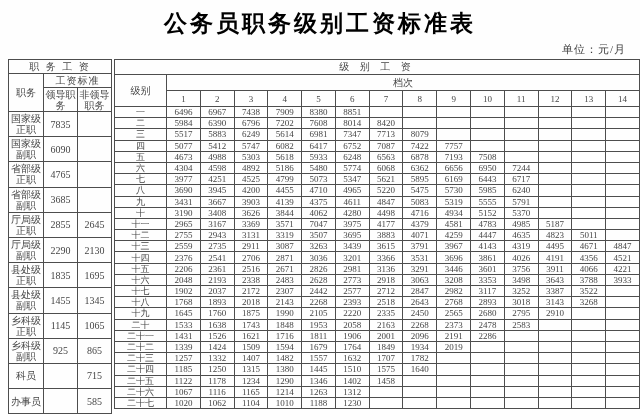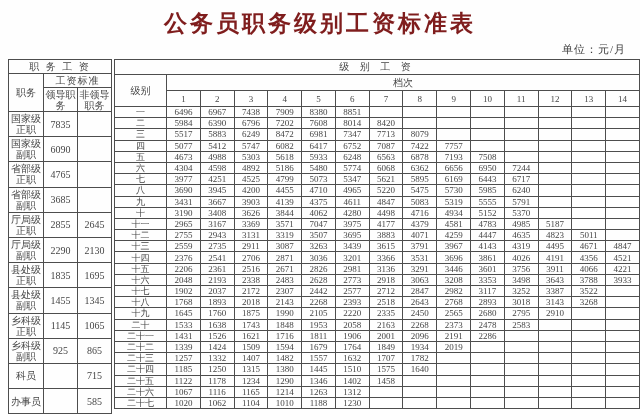--- a/index.html
+++ b/index.html
@@ -4,21 +4,21 @@
 <style>
   html,body{margin:0;padding:0;}
   body{
     width:640px;height:420px;position:relative;overflow:hidden;
     background:#fefefe;
     font-family:"Liberation Serif","DejaVu Serif",serif;
     color:#3f3f3f;
   }
   .page-title{
     position:absolute;top:8px;left:0;width:640px;
-    text-align:center;font-size:23px;font-weight:bold;color:#7f1d1d;
+    text-align:center;font-size:23px;font-weight:bold;color:#000000;
     letter-spacing:3px;
   }
   .unit-label{
     position:absolute;top:42px;right:14px;
     font-size:11px;color:#3a3a3a;letter-spacing:1px;
   }
   table{border-collapse:collapse;table-layout:fixed;}
   th,td{
     border:1px solid #4d4d4d;text-align:center;vertical-align:middle;
     padding:0;font-weight:normal;color:#454545;overflow:hidden;
@@ -203,21 +203,21 @@
         <td></td>
         <td></td>
         <td></td>
         <td></td>
       </tr>
       <tr>
         <td>三</td>
         <td>5517</td>
         <td>5883</td>
         <td>6249</td>
-        <td>8472</td>
+        <td>5614</td>
         <td>6981</td>
         <td>7347</td>
         <td>7713</td>
         <td>8079</td>
         <td></td>
         <td></td>
         <td></td>
         <td></td>
         <td></td>
         <td></td>

